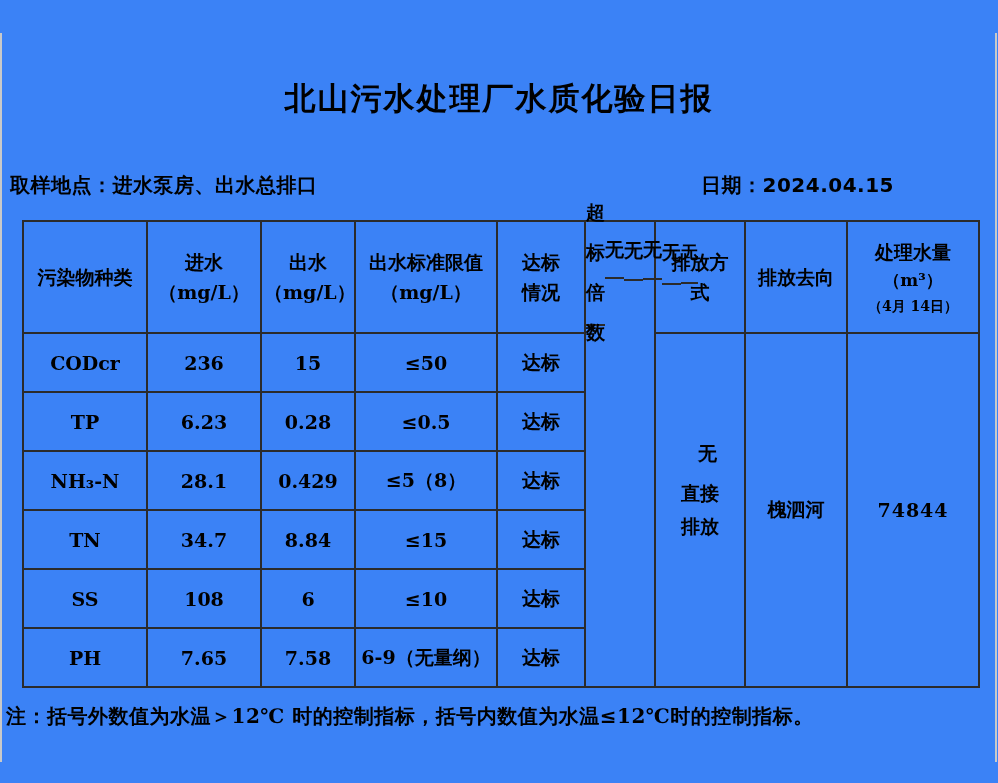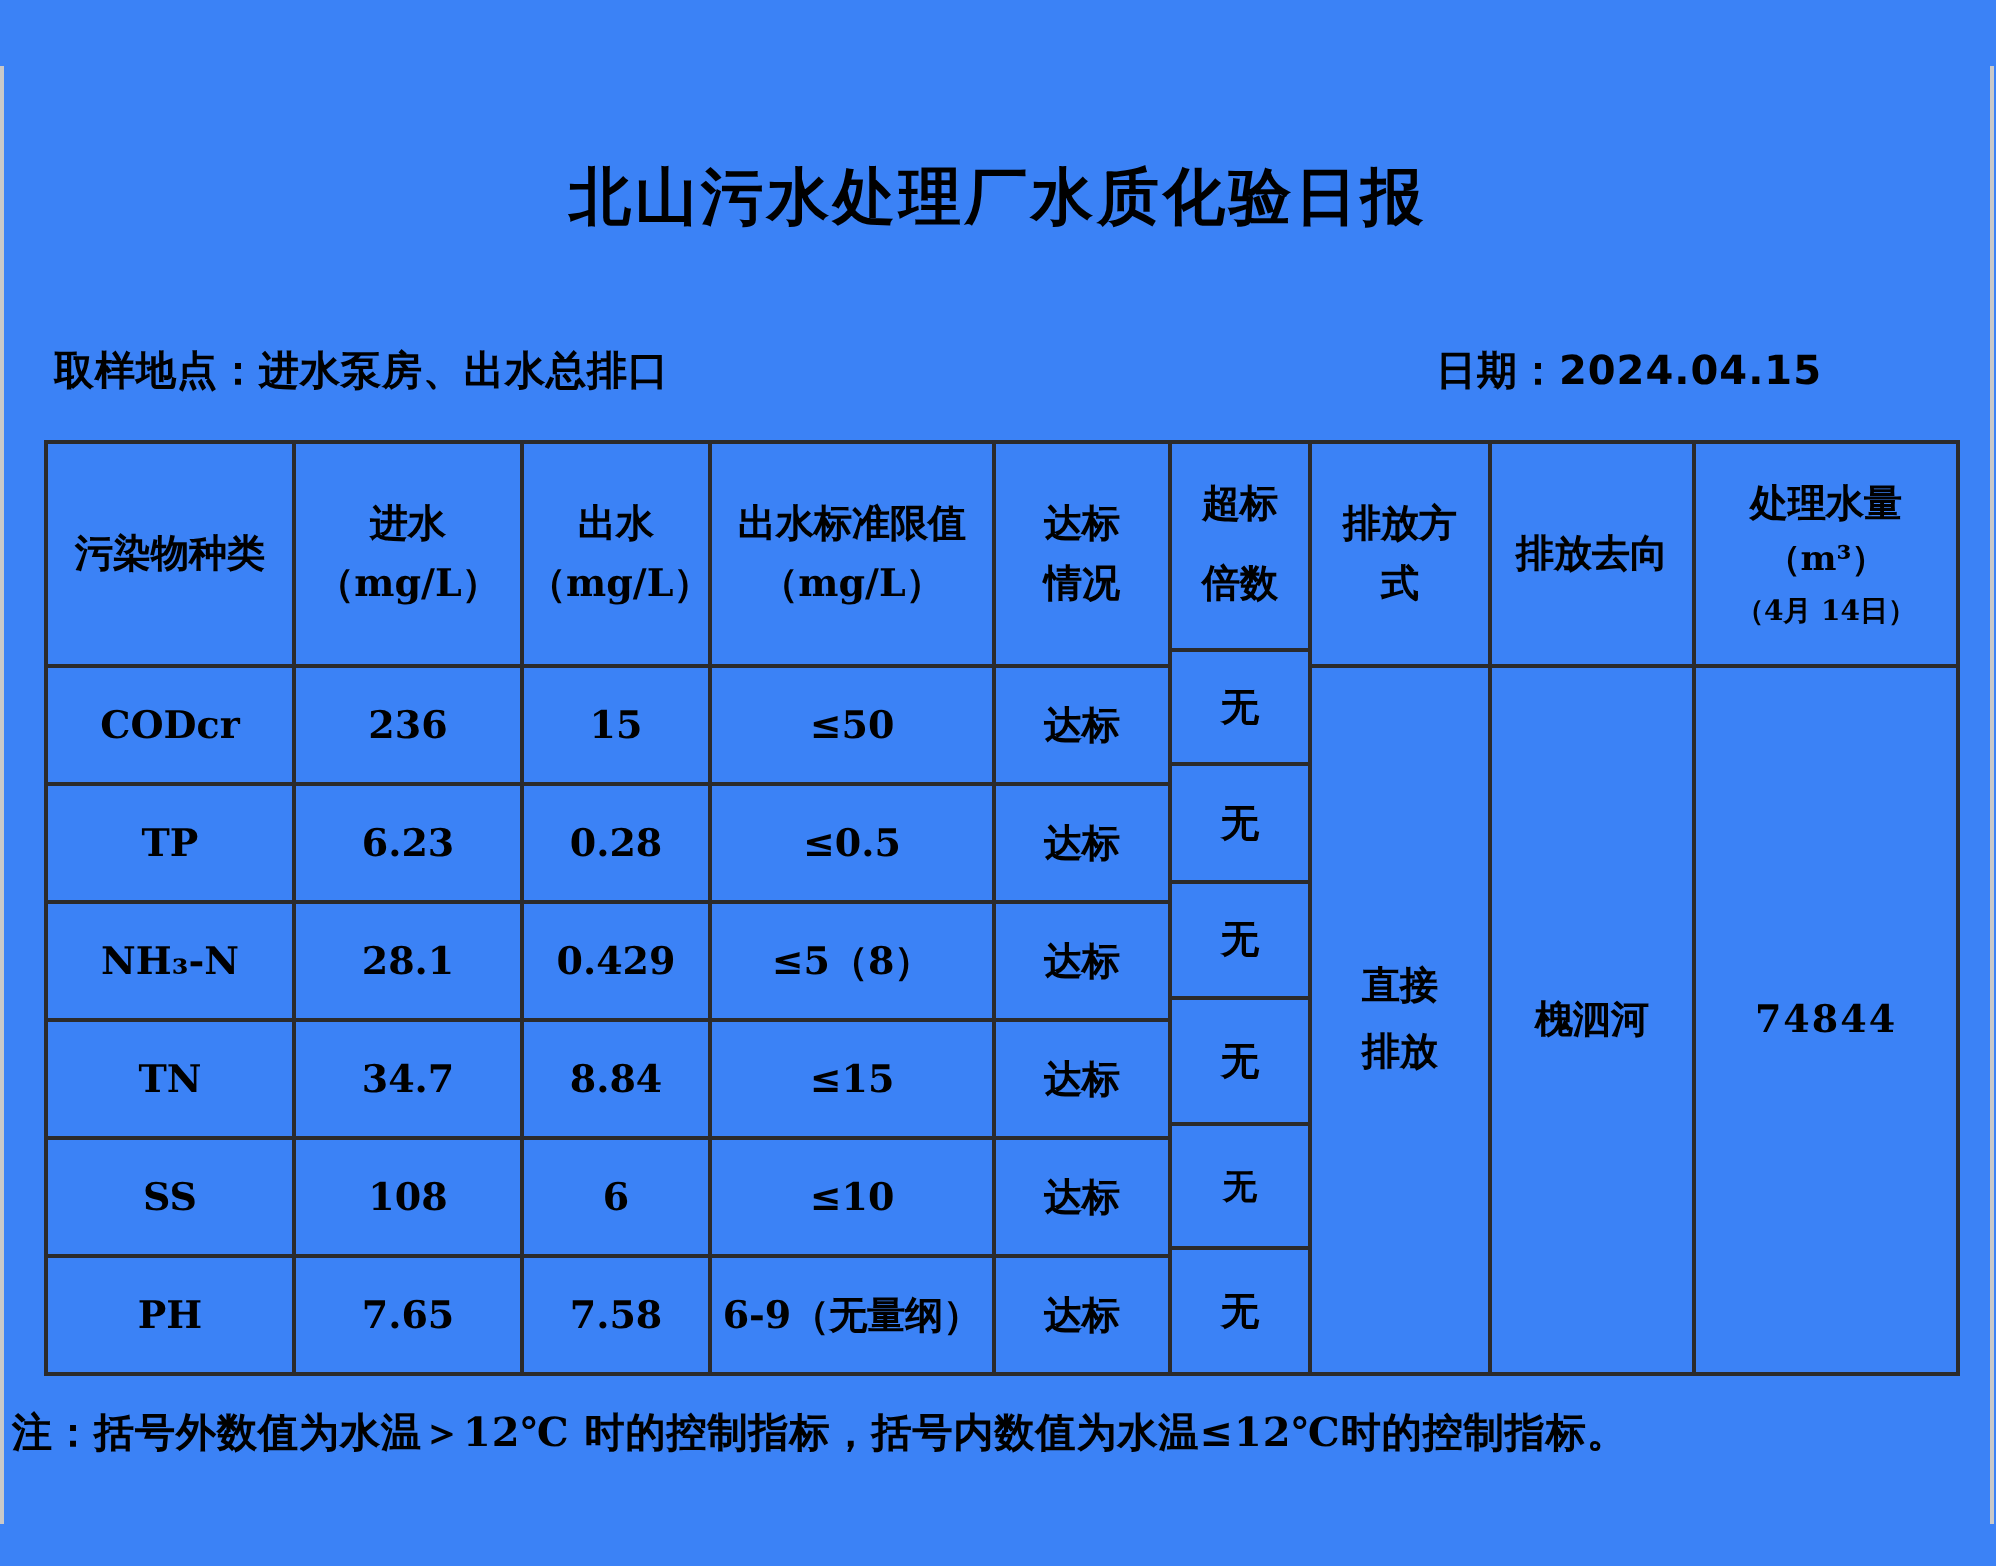--- a/index.html
+++ b/index.html
@@ -16,21 +16,21 @@
   .edge-left  { left:0; }
   .edge-right { left:995px; }
 
   .doc-title {
     position:absolute; top:78px; left:0; width:100%;
     text-align:center;
     font-size:31px; font-weight:bold; letter-spacing:2px;
     white-space:nowrap;
   }
   .info-row {
-    position:absolute; top:172px; left:27px; width:884px;
+    position:absolute; top:172px; left:10px; width:884px;
     display:flex; justify-content:space-between; align-items:flex-start;
   }
   .sampling { font-size:20px; font-weight:bold; letter-spacing:0.5px; }
   .date {
     font-family:"DejaVu Sans","Liberation Sans",sans-serif;
     font-size:20px; font-weight:600; letter-spacing:0.5px;
   }
 
   table.report {
     position:absolute; top:220px; left:22px;
@@ -46,21 +46,21 @@
   tr.hdr  { height:112px; }
   tr.data { height:59px; }
   .hline { line-height:1.6; }
   .small-line { font-size:17px; }
   .mid-line { font-size:14px;text-align:center; }
 
   
   td.exceed-col { padding:0; position:relative; }
   .exceed-inner {
     position:absolute; top:0; left:0; right:0; bottom:0;
-    display:flex; flex-direction:column;
+    display:flex; flex-direction:row;
   }
   .exceed-sec {
     display:flex; flex-direction:column; justify-content:center; align-items:center;
     border-bottom:2px solid #2b2b2b;
     font-weight:bold; font-size:19px;
   }
   .exceed-sec.hdrsec { height:104px; line-height:2.1; }
   .s1 { height:57px; } .s2 { height:59px; } .s3 { height:58px; }
   .s4 { height:63px; } .s5 { height:62px; font-size:17px; }
   .slast { flex:1; border-bottom:none; }

